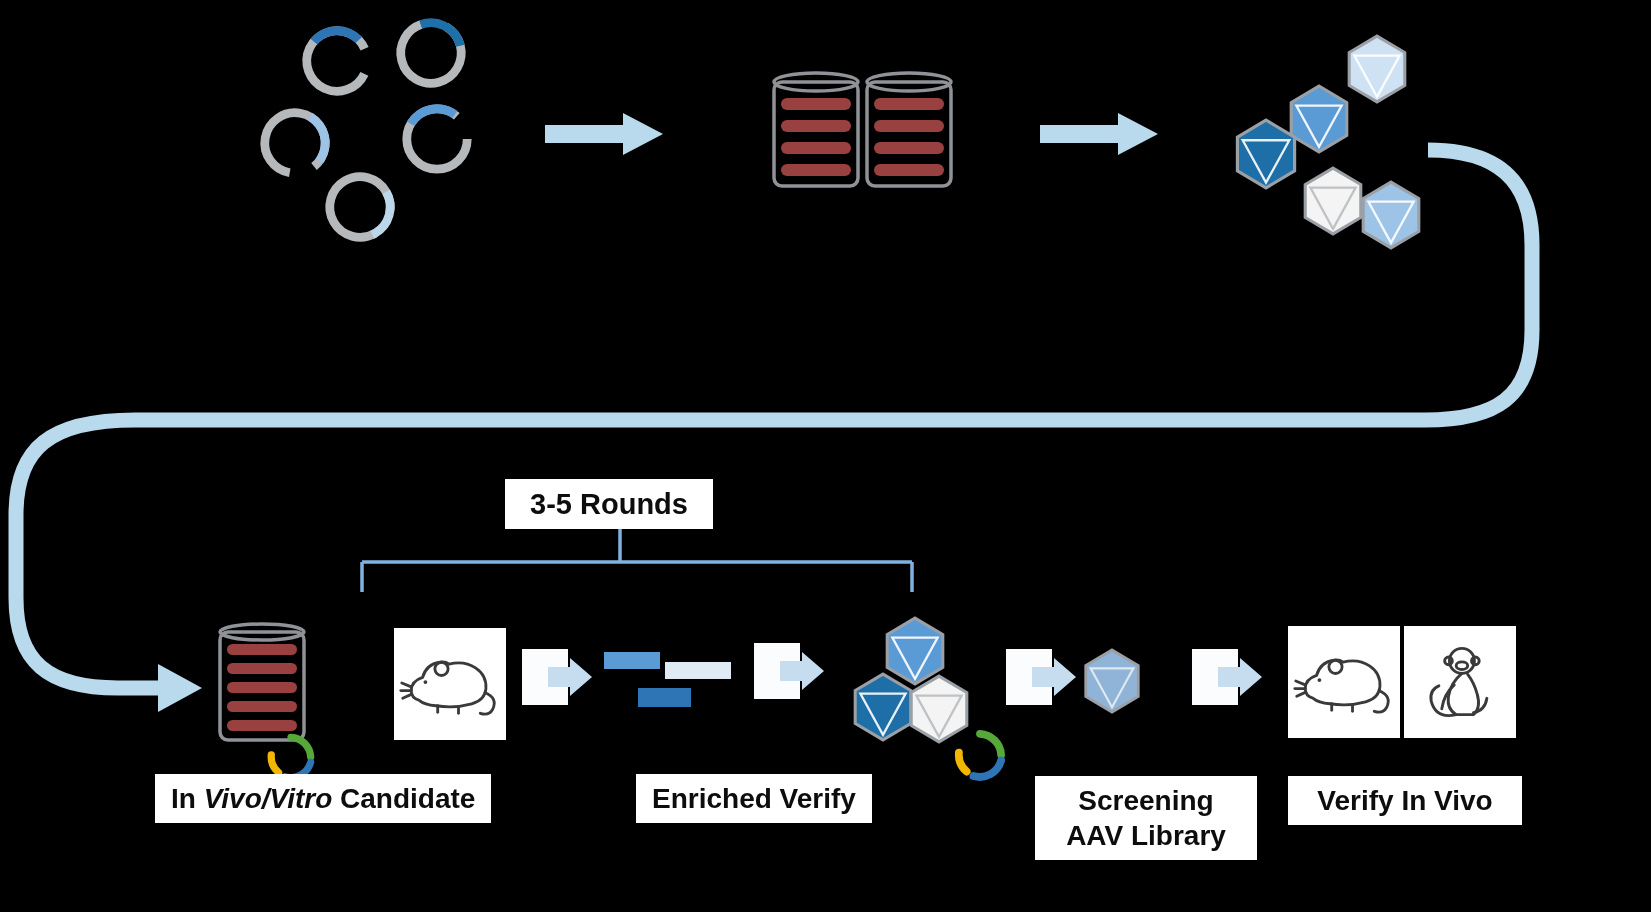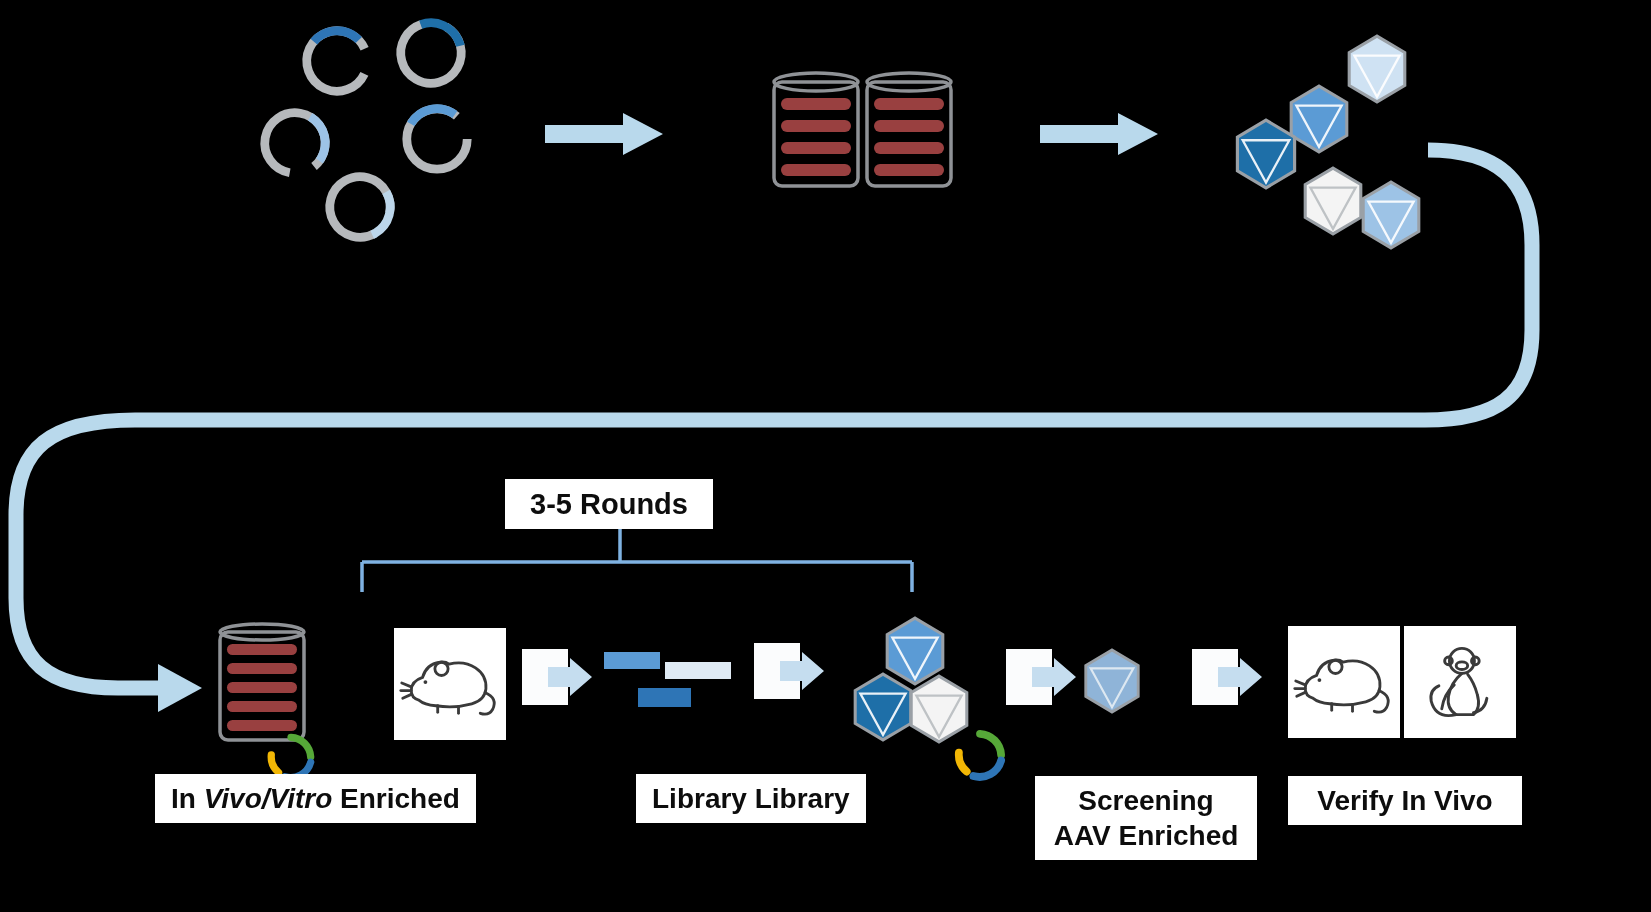--- a/index.html
+++ b/index.html
@@ -225,29 +225,29 @@
       </svg>
   </div>
 
   <div class="icon-box" style="left:1404px;top:626px;width:112px;height:112px">
     <svg width="96" height="96" viewBox="0 0 100 92">
         <use href="#monkey"></use>
       </svg>
   </div>
 
   <div class="label-box" style="left:155px;top:774px">
-    <span>In </span><span class="it">Vivo/Vitro</span><span> Enriched</span>
+    <span>In </span><span class="it">Vivo/Vitro</span><span> Candidate</span>
   </div>
 
   <div class="label-box" style="left:636px;top:774px">
-    <span>Library Library</span>
+    <span>Enriched Verify</span>
   </div>
 
   <div class="label-box" style="left:1035px;top:776px;min-width:222px">
     <div>Screening</div>
-    <div>AAV Enriched</div>
+    <div>AAV Library</div>
   </div>
 
   <div class="label-box" style="left:1288px;top:776px;min-width:234px">
     <div>Verify In Vivo</div>
   </div>
 
 </div>
 
 </body></html>

